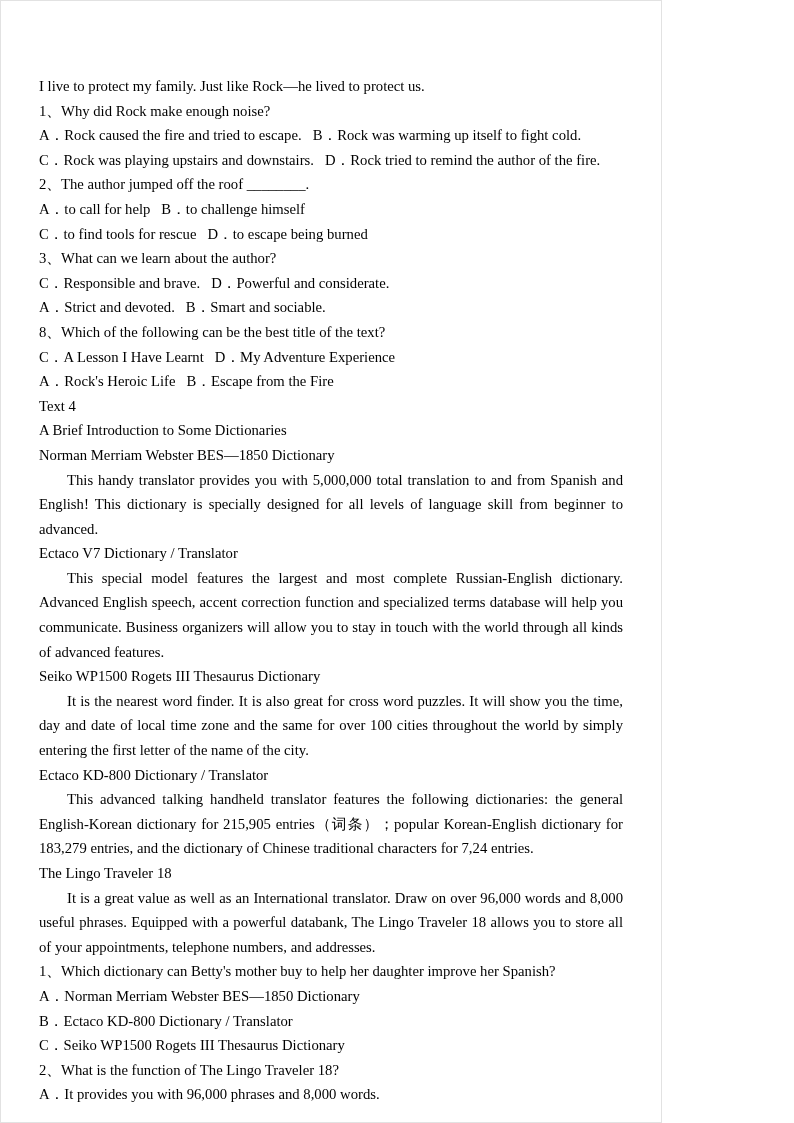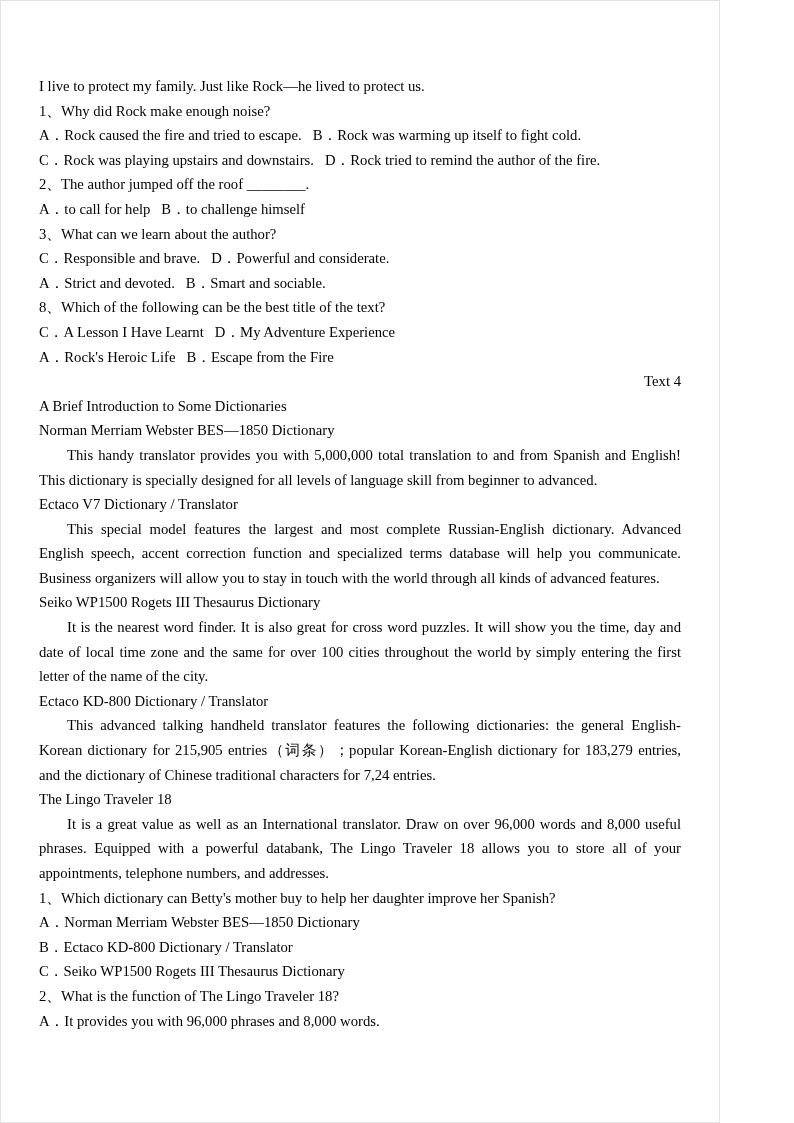--- a/index.html
+++ b/index.html
@@ -7,55 +7,56 @@
     padding: 0;
     background: #ffffff;
   }
   body {
     width: 794px;
     height: 1123px;
     overflow: hidden;
   }
   .page {
     box-sizing: border-box;
-    width: 720px;
+    width: 662px;
     height: 1123px;
     background: #ffffff;
     border: 1px solid #e2e2e2;
     padding: 73px 38px 30px 38px;
     font-family: "Liberation Serif", "DejaVu Serif", serif;
     font-size: 14.7px;
     color: #000000;
   }
   .block {
     line-height: 24.6px;
     margin: 0;
   }
   .line {
     white-space: pre-wrap;
     text-align: left;
   }
   .center {
-    text-align: right;
+    text-align: left;
   }
   .para {
     text-align: justify;
     text-indent: 28px;
   }
 </style>
 </head>
 <body>
 
 <div class="page" id="page">
     <div class="block line">I live to protect my family. Just like Rock—he lived to protect us.</div>
     <div class="block line">1、Why did Rock make enough noise?</div>
     <div class="block line">A．Rock caused the fire and tried to escape.   B．Rock was warming up itself to fight cold.</div>
     <div class="block line">C．Rock was playing upstairs and downstairs.   D．Rock tried to remind the author of the fire.</div>
     <div class="block line">2、The author jumped off the roof ________.</div>
     <div class="block line">A．to call for help   B．to challenge himself</div>
+    <div class="block line">C．to find tools for rescue   D．to escape being burned</div>
     <div class="block line">3、What can we learn about the author?</div>
     <div class="block line">C．Responsible and brave.   D．Powerful and considerate.</div>
     <div class="block line">A．Strict and devoted.   B．Smart and sociable.</div>
     <div class="block line">8、Which of the following can be the best title of the text?</div>
     <div class="block line">C．A Lesson I Have Learnt   D．My Adventure Experience</div>
     <div class="block line">A．Rock's Heroic Life   B．Escape from the Fire</div>
     <div class="block center">Text 4</div>
     <div class="block line">A Brief Introduction to Some Dictionaries</div>
     <div class="block line">Norman Merriam Webster BES—1850 Dictionary</div>
     <div class="block para">This handy translator provides you with 5,000,000 total translation to and from Spanish and English! This dictionary is specially designed for all levels of language skill from beginner to advanced.</div>

